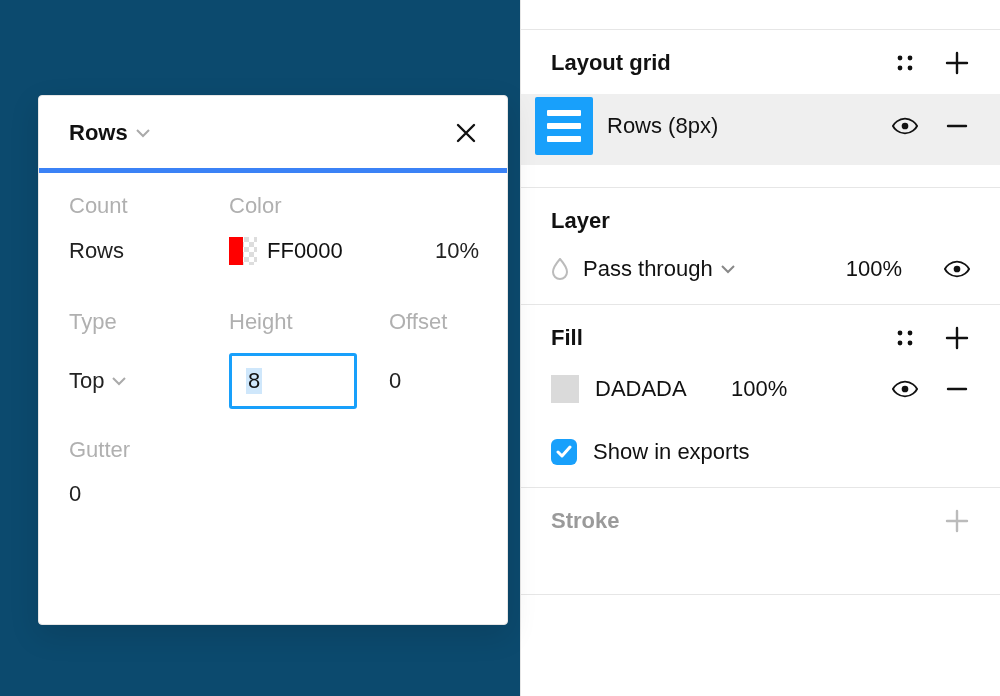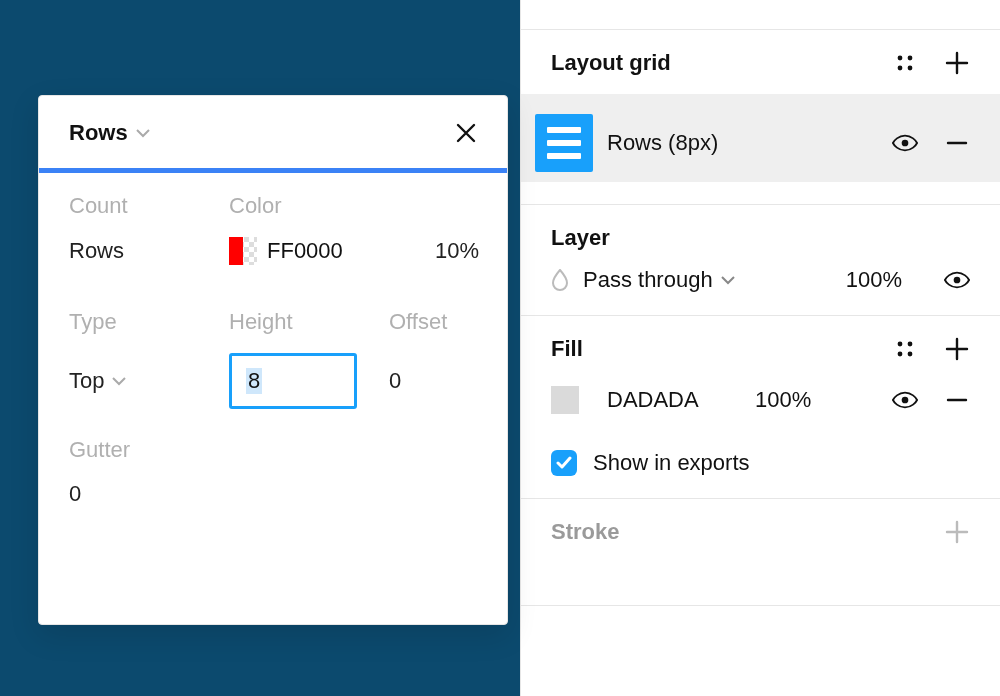--- a/index.html
+++ b/index.html
@@ -63,21 +63,21 @@
     height: 26px;
     color: #111;
   }
   .ico.muted { color: #aaaaaa; }
 
   
   .grid-row {
     margin-top: 18px;
     margin-left: -30px;
     margin-right: -30px;
-    padding: 20px 30px 10px 14px;
+    padding: 3px 30px 10px 14px;
     background: #efefef;
     display: flex;
     align-items: center;
     gap: 14px;
   }
   .grid-swatch {
     width: 58px;
     height: 58px;
     background: #18A0FB;
     display: flex;
@@ -101,42 +101,42 @@
     display: flex;
     align-items: center;
     gap: 26px;
   }
 
   
   .layer-row {
     display: flex;
     align-items: center;
     gap: 14px;
-    margin-top: 16px;
+    margin-top: 22px;
     text-align: center;
   }
   .blend-drop { display: inline-block; width: 18px; height: 22px; color: #bbbbbb; }
   .layer-mode {
     font-size: 22px;
     display: flex;
     align-items: center;
     gap: 8px;
   }
   .layer-row .pct {
     margin-left: auto;
     margin-right: 28px;
     font-size: 22px;
   }
 
   
   .fill-row {
     margin-top: 24px;
     display: flex;
     align-items: center;
-    gap: 28px;
+    gap: 16px;
   }
   .swatch-gray {
     width: 28px;
     height: 28px;
     background: #DADADA;
   }
   .fill-hex { font-size: 22px; width: 120px;}
   .fill-pct { font-size: 22px; }
   .fill-row .spacer { flex: 1; }
   .fill-row .row-actions {

